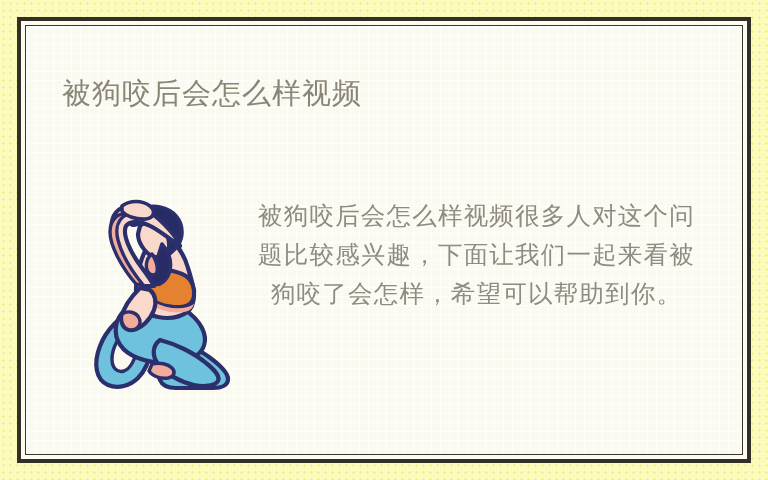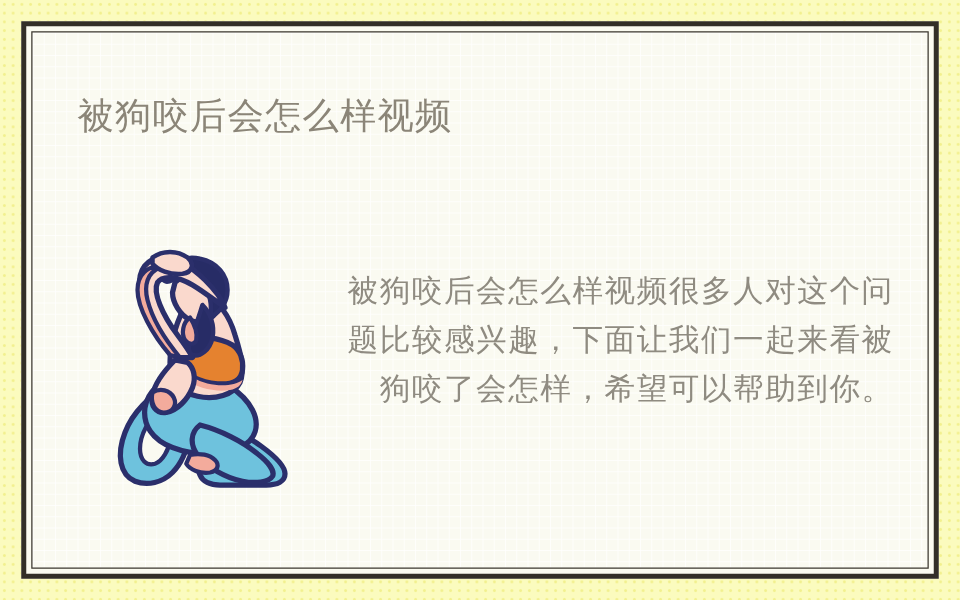--- a/index.html
+++ b/index.html
@@ -91,28 +91,28 @@
     width: 100%;
     height: 100%;
   }
 
   
   #article-text {
     position: absolute;
     left: 228px;
     top: 172px;
     width: 445px;
-    margin: 16px;
-    font-family: Liberation Serif, serif;
+    margin: 0;
+    font-family: Liberation Mono, monospace;
     font-size: 24.5px;
     font-weight: 400;
     line-height: 39px;
     letter-spacing: 1.2px;
     color: #8f8b81;
-    text-align: right;
+    text-align: center;
     word-break: break-all;
   }
 </style>
 </head>
 <body>
 
 <div id="page">
 
   <div id="outer-frame">
     <div id="inner-frame">

